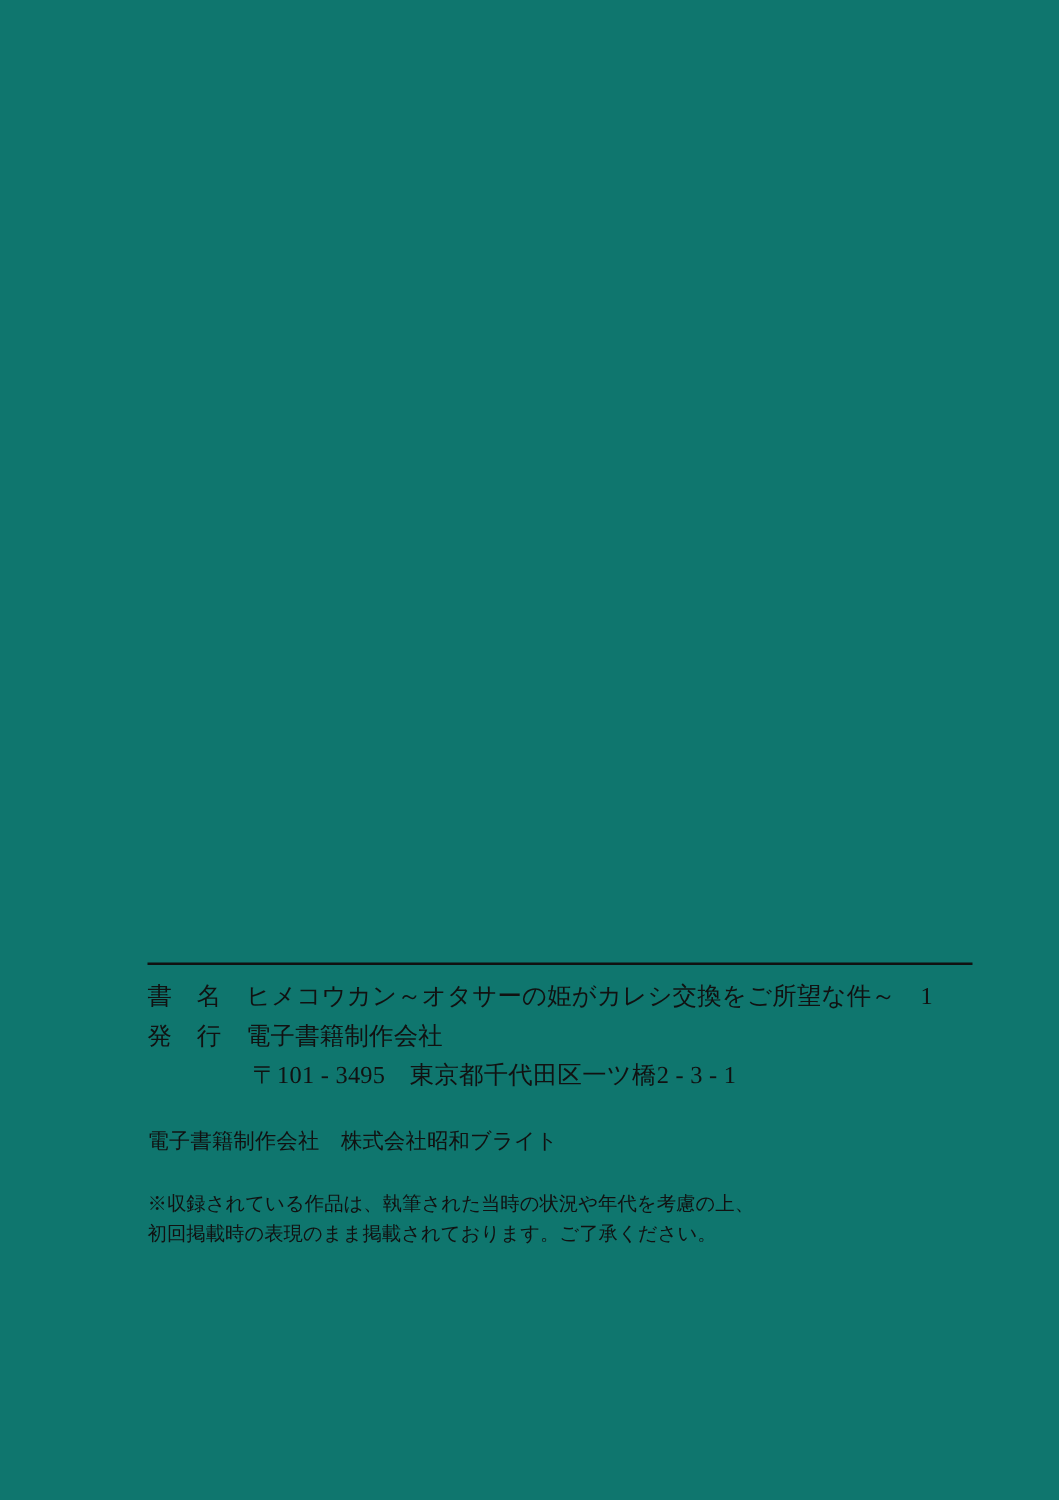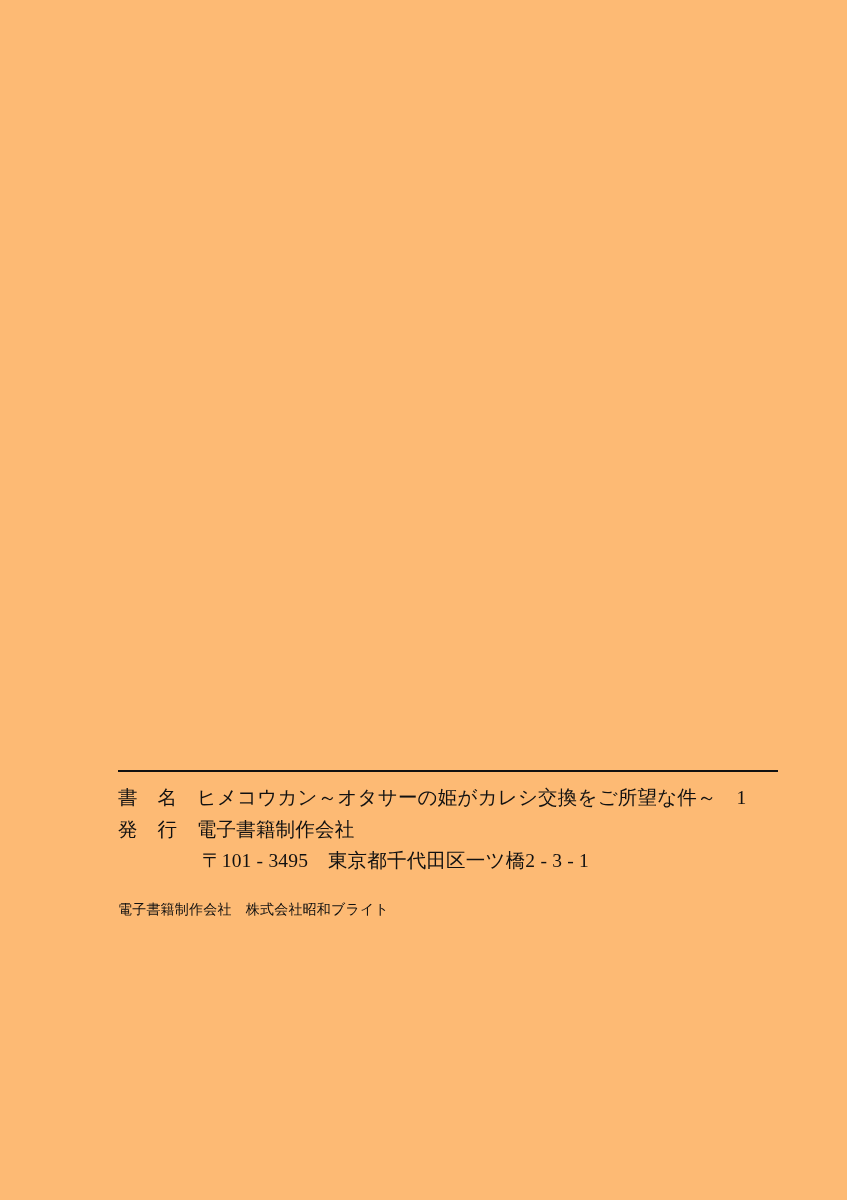--- a/index.html
+++ b/index.html
@@ -11,21 +11,21 @@
     height: 1200px;
     background: #ffffff;
     font-family: "Liberation Serif", "DejaVu Serif", serif;
     color: #111111;
     overflow: hidden;
     position: relative;
   }
   .page {
     position: absolute;
     inset: 0;
-    background: #fdba74;
+    background: #0f766e;
     padding-left: 36px;
   }
   .colophon {
     position: absolute;
     left: 118px;
     top: 770px;
     width: 660px;
   }
   .rule {
     width: 660px;
@@ -39,21 +39,21 @@
     white-space: pre;
     letter-spacing: 0.2px;
   }
   .line.indent-addr {
     padding-left: 84px;
   }
   .block-gap {
     height: 22px;
   }
   .line.maker {
-    font-size: 14px;
+    font-size: 17px;
     line-height: 1.6;
   }
   .notes {
     margin-top: 26px;
   }
   .note-line {
     font-size: 15.5px;
     line-height: 1.58;
     white-space: pre;
   }
@@ -68,16 +68,20 @@
     <div class="rule"></div>
 
     <div class="line">書　名　ヒメコウカン～オタサーの姫がカレシ交換をご所望な件～　1</div>
     <div class="line">発　行　電子書籍制作会社</div>
     <div class="line indent-addr">〒101 - 3495　東京都千代田区一ツ橋2 - 3 - 1</div>
 
     <div class="block-gap"></div>
 
     <div class="line maker">電子書籍制作会社　株式会社昭和ブライト</div>
 
+    <div class="notes">
+      <div class="note-line">※収録されている作品は、執筆された当時の状況や年代を考慮の上、</div>
+      <div class="note-line">初回掲載時の表現のまま掲載されております。ご了承ください。</div>
+    </div>
 
   </div>
 
 </div>
 
 </body></html>

